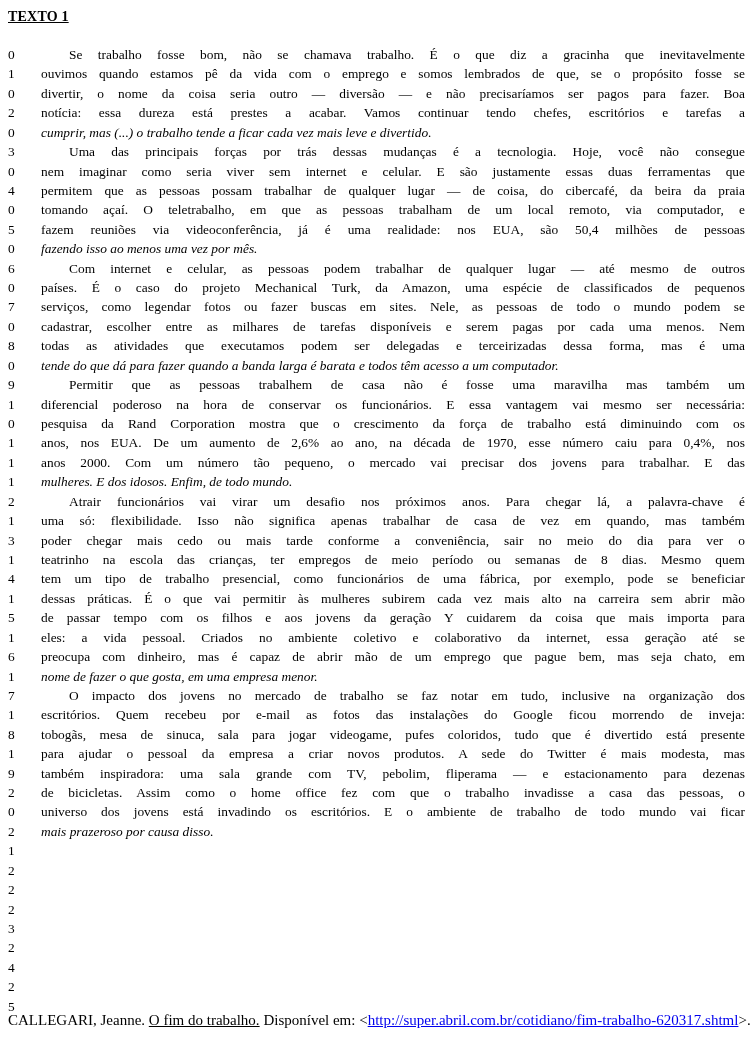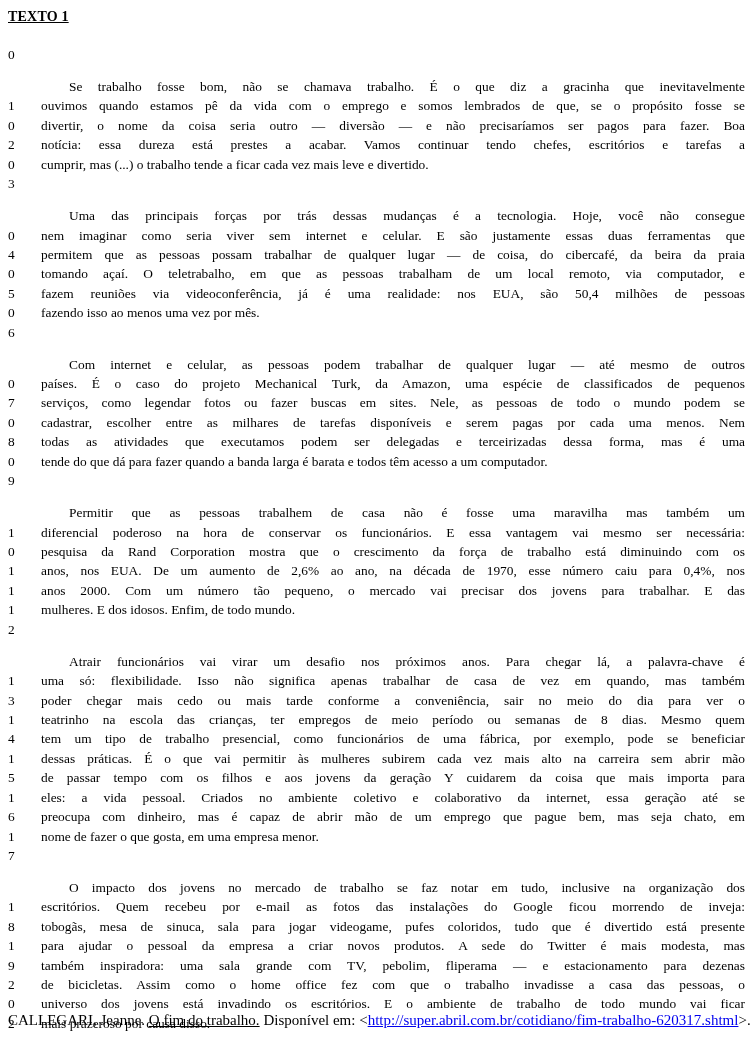--- a/index.html
+++ b/index.html
@@ -15,22 +15,22 @@
     text-decoration: underline;
     letter-spacing: 0.2px;
   }
   .lines {
     position: absolute; top: 45px; left: 8px; right: 6px;
   }
   .line { display: flex; font-size: 13.4px; line-height: 19.42px; }
   .num  { flex: 0 0 33px; width: 33px; }
   .txt  { flex: 1; min-height: 19.42px; }
   .txt.just { text-align: justify; text-align-last: justify; }
-  .txt.start { text-indent: 28px; margin-top: 32px; }
-  .txt.end { text-align: left; }
+  .txt.start { text-indent: 28px; }
+  .txt.end { text-align: left; font-style: italic; }
   .footer {
     position: absolute; top: 1012px; left: 8px; right: 4px;
     font-size: 15px; white-space: nowrap;
   }
   .underlined { text-decoration: underline; }
   .citation-link { text-decoration: underline; cursor: pointer; }
 </style>
 </head>
 <body>
 

